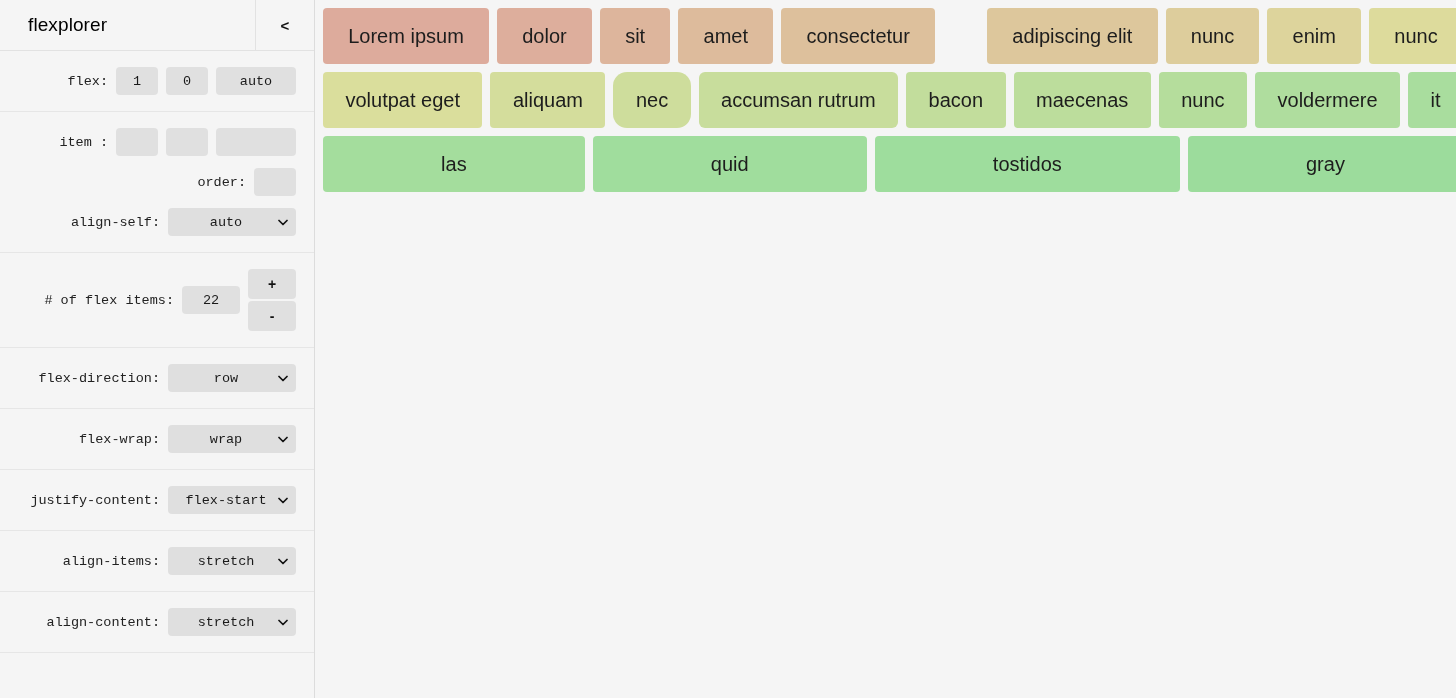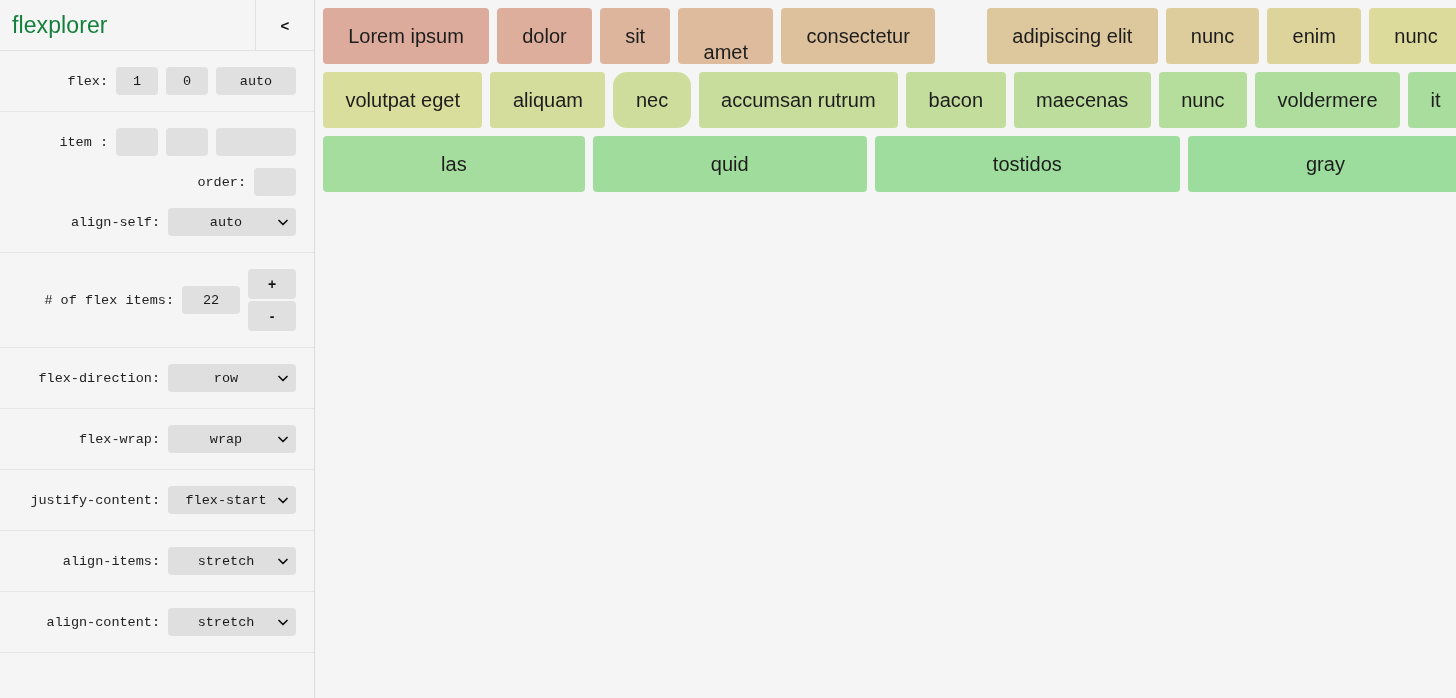--- a/index.html
+++ b/index.html
@@ -31,24 +31,24 @@
     height: 51px;
     flex: 0 0 51px;
     display: flex;
     align-items: stretch;
     border-bottom: 1px solid #e2e2e2;
   }
   .panel-title {
     flex: 1 1 auto;
     display: flex;
     align-items: center;
-    padding-left: 12px;
-    font-family: "Liberation Sans", sans-serif;
-    font-size: 23px;
-    color: #15803d;
+    padding-left: 28px;
+    font-family: "Liberation Sans", sans-serif;
+    font-size: 19px;
+    color: #000000;
     letter-spacing: .1px;
   }
   .collapse-btn {
     flex: 0 0 59px;
     border-left: 1px solid #e2e2e2;
     display: flex;
     align-items: center;
     justify-content: center;
     font-family: "Liberation Sans", sans-serif;
     font-size: 15px;
@@ -313,21 +313,21 @@
     <div id="flex-container">
         <div class="flex-item" style="background: rgb(221, 171, 156);">
           <span>Lorem ipsum</span>
         </div>
         <div class="flex-item" style="background: rgb(221, 174, 156);">
           <span>dolor</span>
         </div>
         <div class="flex-item" style="background: rgb(221, 181, 156);">
           <span>sit</span>
         </div>
-        <div class="flex-item" style="background: rgb(221, 187, 156); align-items: flex-end;">
+        <div class="flex-item" style="background: rgb(221, 187, 156);">
           <span>amet</span>
         </div>
         <div class="flex-item" style="background: rgb(221, 192, 156);">
           <span>consectetur</span>
         </div>
         <div class="flex-item" style="background: rgb(221, 199, 156); margin-left: 44px;">
           <span>adipiscing elit</span>
         </div>
         <div class="flex-item" style="background: rgb(221, 205, 156);">
           <span>nunc</span>
@@ -340,21 +340,21 @@
         </div>
         <div class="flex-item" style="background: rgb(218, 222, 156);">
           <span>volutpat eget</span>
         </div>
         <div class="flex-item" style="background: rgb(212, 221, 156);">
           <span>aliquam</span>
         </div>
         <div class="flex-item" style="background: rgb(206, 221, 156); border-radius: 14px;">
           <span>nec</span>
         </div>
-        <div class="flex-item" style="background: rgb(200, 221, 156);">
+        <div class="flex-item" style="background: rgb(200, 221, 156); border-radius: 6px;">
           <span>accumsan rutrum</span>
         </div>
         <div class="flex-item" style="background: rgb(194, 221, 156);">
           <span>bacon</span>
         </div>
         <div class="flex-item" style="background: rgb(188, 221, 156);">
           <span>maecenas</span>
         </div>
         <div class="flex-item" style="background: rgb(181, 221, 156);">
           <span>nunc</span>

